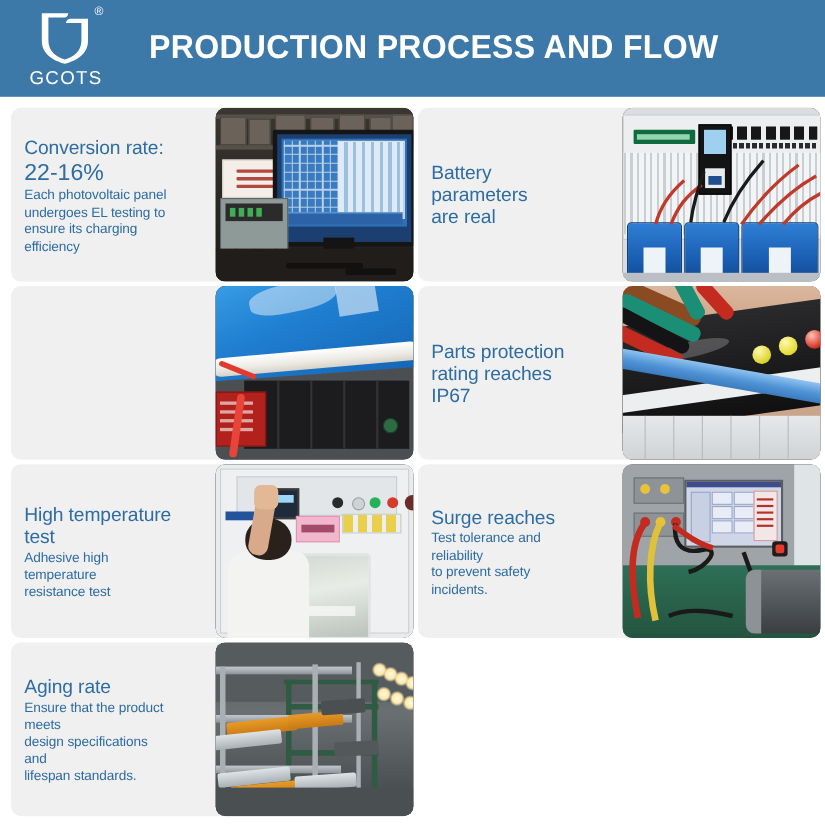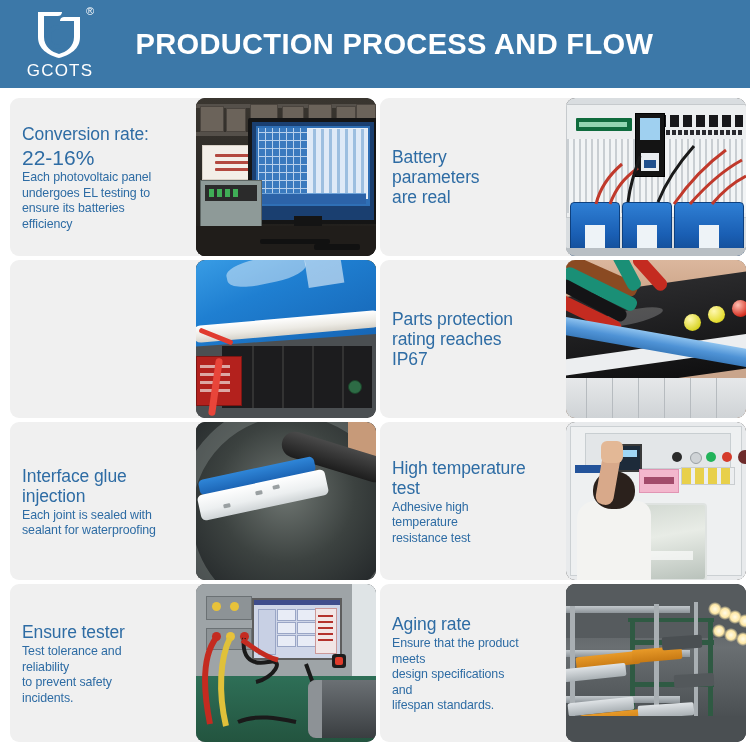--- a/index.html
+++ b/index.html
@@ -292,21 +292,21 @@
   </div>
 
   <div class="grid">
 
     <div class="card">
       <div class="card-text">
         <div class="c-title">Conversion rate:</div>
         <div class="c-highlight">22-16%</div>
         <div class="c-desc">Each photovoltaic panel
 undergoes EL testing to
-ensure its batteries efficiency</div>
+ensure its charging efficiency</div>
       </div>
       <div class="card-photo">
         <div class="ph p1">
           <div class="shelf" style="top:6px"></div>
           <div class="shelf" style="top:34px"></div>
           <div class="box" style="left:4px;top:8px;width:22px;height:24px"></div>
           <div class="box" style="left:30px;top:10px;width:18px;height:22px"></div>
           <div class="box" style="left:54px;top:6px;width:26px;height:26px"></div>
           <div class="box" style="left:86px;top:8px;width:20px;height:24px"></div>
           <div class="box" style="left:112px;top:6px;width:22px;height:26px"></div>
@@ -445,41 +445,20 @@
               <i style="left:46px"></i>
               <i style="left:72px"></i>
               <i style="left:98px"></i>
               <i style="left:124px"></i>
               <i style="left:150px"></i>
             </div>
         </div>
       </div>
     </div>
 
-    <div class="card">
-      <div class="card-text">
-        <div class="c-title">Interface glue
-injection</div>
-        <div class="c-desc">Each joint is sealed with
-sealant for waterproofing</div>
-      </div>
-      <div class="card-photo">
-        <div class="ph p5">
-          <div class="ring"></div>
-          <div class="hand"></div>
-          <div class="blk-tube"></div>
-          <div class="bl"></div>
-          <div class="wh">
-            <div class="mark" style="left:58px;top:8px"></div>
-            <div class="mark" style="left:76px;top:6px"></div>
-            <div class="mark" style="left:24px;top:14px"></div>
-          </div>
-        </div>
-      </div>
-    </div>
 
     <div class="card">
       <div class="card-text">
         <div class="c-title">High temperature
 test</div>
         <div class="c-desc">Adhesive high temperature
 resistance test</div>
       </div>
       <div class="card-photo">
         <div class="ph p6">
@@ -506,21 +485,21 @@
             <div class="man-head"></div>
             <div class="arm"></div>
             <div class="hand"></div>
           </div>
         </div>
       </div>
     </div>
 
     <div class="card">
       <div class="card-text">
-        <div class="c-title">Ensure tester</div>
+        <div class="c-title">Surge reaches</div>
         <div class="c-desc">Test tolerance and reliability
 to prevent safety incidents.</div>
       </div>
       <div class="card-photo">
         <div class="ph p7">
           <div class="face">
             <div class="blk"></div>
             <div class="blk2"></div>
             <div class="port" style="left:16px;top:18px;width:9px;height:9px;background:#e8c23a"></div>
             <div class="port" style="left:34px;top:18px;width:9px;height:9px;background:#e8c23a"></div>

